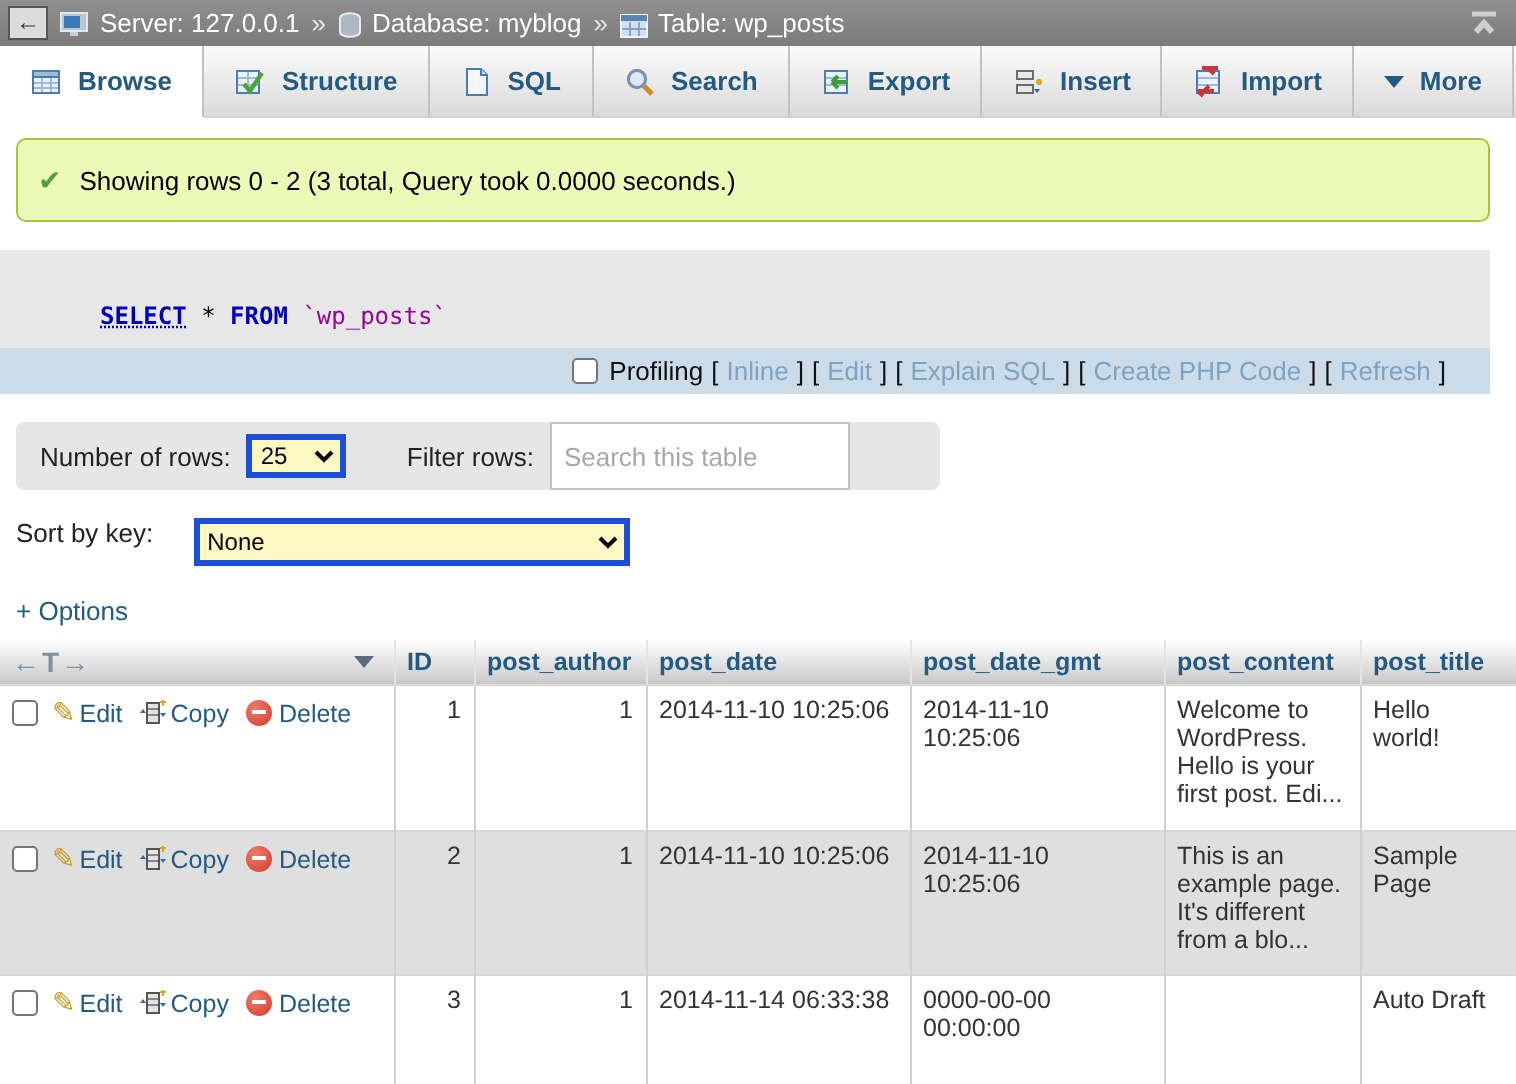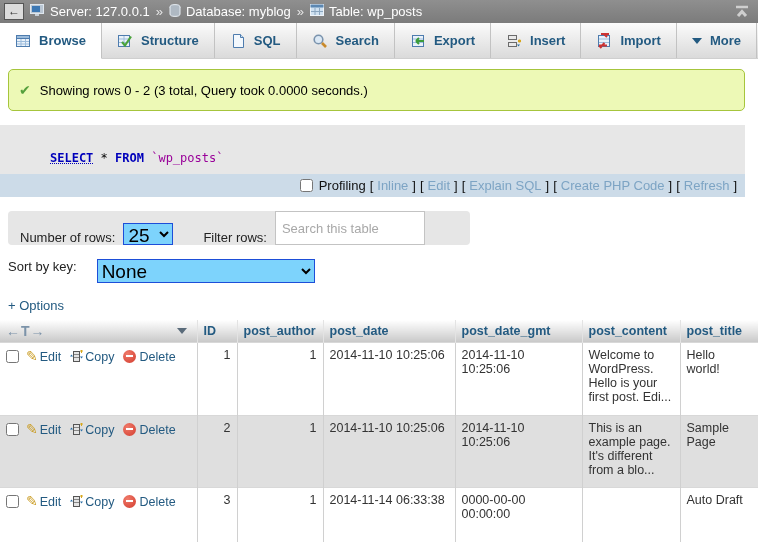--- a/index.html
+++ b/index.html
@@ -4,21 +4,21 @@
 <style>
   * { box-sizing: border-box; margin: 0; padding: 0; }
   html, body { width: 758px; height: 542px; overflow: hidden; background: #fff;
     font-family: "Liberation Sans", sans-serif; }
 
   
   .topbar { height: 23px; background: linear-gradient(#8f8f8f, #7b7b7b);
     display: flex; align-items: center; gap: 6px; padding: 0 8px; color: #fff; font-size: 13px; }
   .back-btn { width: 20px; height: 17px; background: #dcdcdc; border: 1px solid #555;
     color: #333; font-size: 12px; line-height: 15px; text-align: center; margin-left: -4px; cursor: pointer; }
-  .crumb { display: flex; align-items: flex-start; gap: 5px; }
+  .crumb { display: flex; align-items: flex-end; gap: 5px; }
   .crumb-sep { color: #e6e6e6; font-size: 13px; }
   .collapse-icon { margin-left: auto; cursor: pointer; }
 
   
   .tabs { height: 36px; display: flex; background: linear-gradient(#fbfbfb, #dadada);
     border-bottom: 1px solid #cfcfcf; }
   .tab { display: flex; align-items: center; gap: 8px; padding: 4px 15px;
     border-right: 1px solid #c2c2c2; font-size: 13px; font-weight: bold; color: #235a81; cursor: pointer; }
   .tab.active { background: #fff; border-bottom: 1px solid #fff; margin-bottom: -1px; }
   .tri-down { width: 0; height: 0; border-left: 5px solid transparent; border-right: 5px solid transparent;
@@ -31,29 +31,29 @@
   .check-glyph { color: #55a03c; font-size: 14px; }
 
   
   .query-box { margin-right: 13px; background: #e7e7e7; padding: 26px 0 9px 50px;
     font-family: "DejaVu Sans Mono", monospace; font-size: 12px; }
   .kw { color: #0000bb; font-weight: bold; }
   .kw.dotted { text-decoration: underline dotted; }
   .quoted { color: #990099; }
   .profiling-bar { margin-right: 13px; background: #ccdbe8; height: 23px;
     display: flex; align-items: center; justify-content: flex-end; gap: 4px;
-    font-size: 13px; padding-right: 8px; color: #111; }
+    font-size: 13px; padding-right: 22px; color: #111; }
   .profiling-bar a { color: #7da4c4; text-decoration: none; cursor: pointer; }
   .profiling-bar input { margin-right: 2px; }
 
   
   .rows-panel { margin: 14px 0 0 8px; width: 462px; height: 34px; background: #e6e6e6;
-    border-radius: 4px; display: flex; align-items: flex-end; gap: 8px; padding: 0 12px; font-size: 13px; color: #222; }
-  select { height: 22px; font-size: 19px; font-family: "Liberation Sans", sans-serif;
-    border: 1px solid #1d4ed8; background: #7dd3fc; }
+    border-radius: 4px; display: flex; align-items: center; gap: 8px; padding: 0 12px; font-size: 13px; color: #222; }
+  select { height: 22px; font-size: 12px; font-family: "Liberation Sans", sans-serif;
+    border: 3px solid #1d4ed8; background: #fef9c3; }
   .rows-select { width: 50px; margin-right: 22px; }
   .filter-input { width: 150px; height: 24px; border: 1px solid #c3c3c3; padding: 16px 6px;
     font-size: 13px; font-family: "Liberation Sans", sans-serif; color: #333; }
   .filter-input::placeholder { color: #a8a8a8; }
   .sort-row { margin: 14px 0 0 8px; display: flex; align-items: flex-start; gap: 20px; font-size: 13px; color: #222; }
   .sort-select { width: 218px; height: 24px; }
   .options-link { display: inline-block; margin: 15px 0 7px 8px; font-size: 13px;
     color: #235a81; text-decoration: none; cursor: pointer; }
 
   

